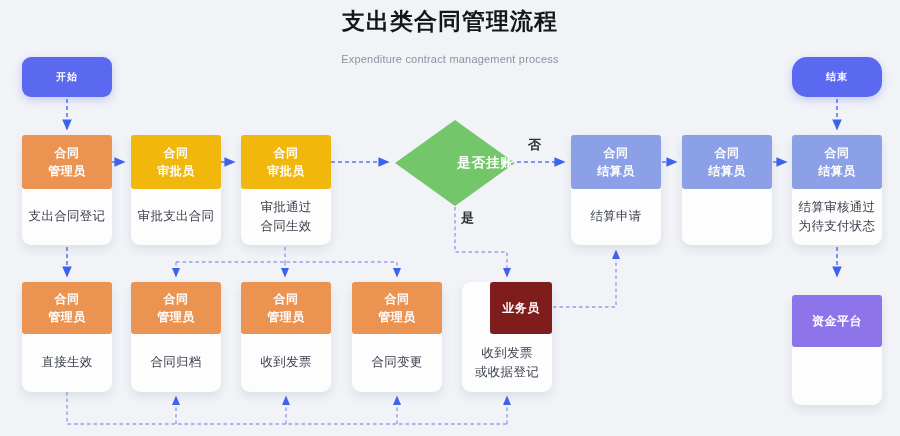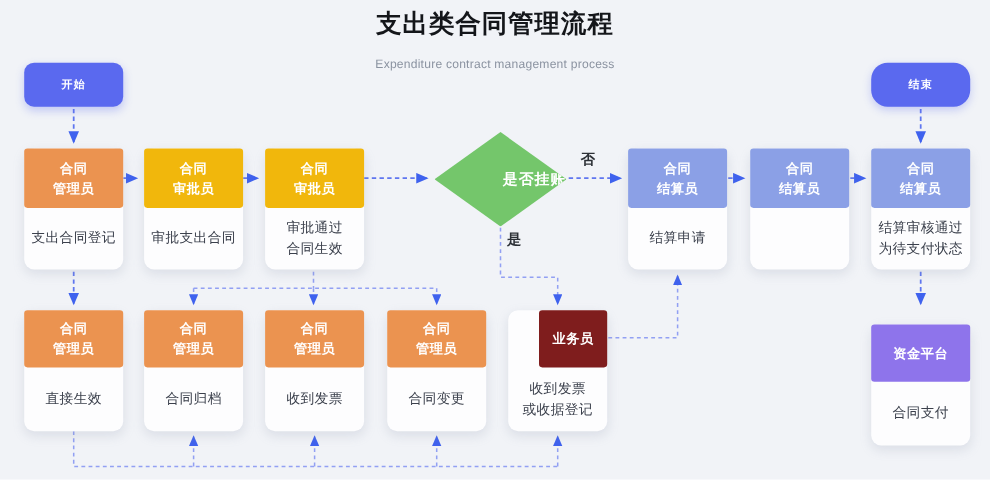--- a/index.html
+++ b/index.html
@@ -209,21 +209,18 @@
     <div class="card-body">
       <span>收到发票</span>
       <span>或收据登记</span>
     </div>
   </div>
 
   <div class="card row2" style="left:792px;top:282px;margin-top:13px;">
     <div class="card-head head-purple">
       <span>资金平台</span>
     </div>
-    <div class="card-body">
-      <span>合同支付</span>
-    </div>
   </div>
 
   <div class="edgelabel" style="left:528px;top:136px;">否</div>
   <div class="edgelabel" style="left:461px;top:209px;">是</div>
 
 </div>
 
 </body></html>

